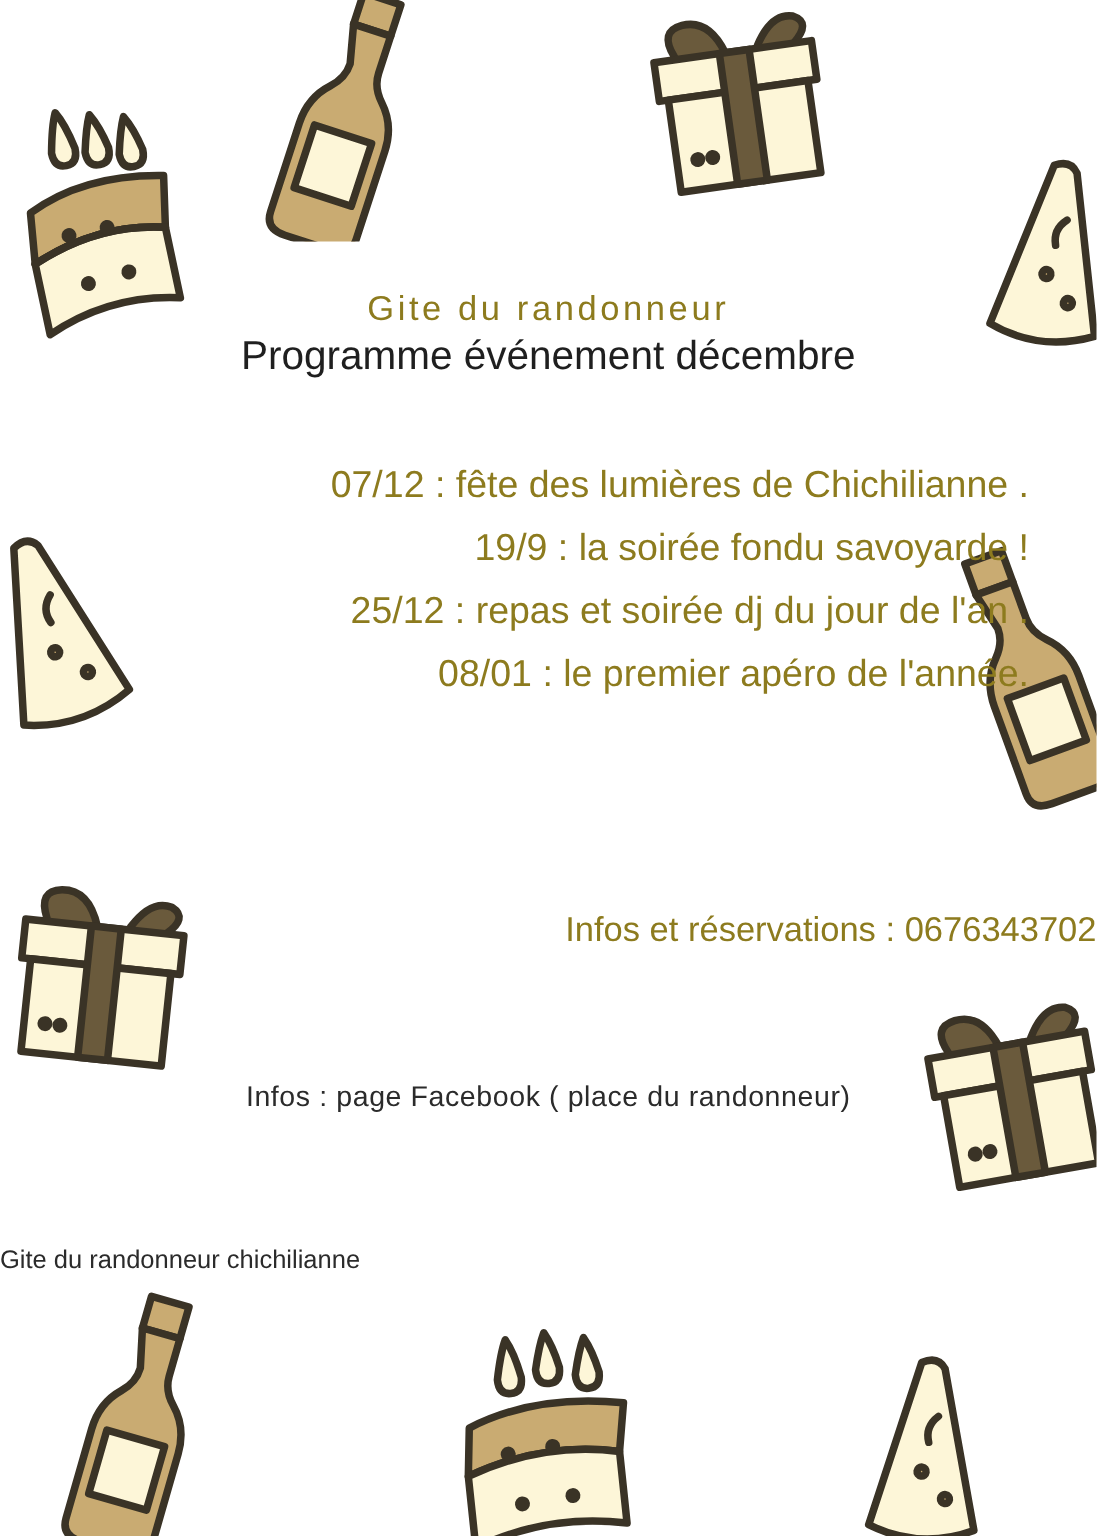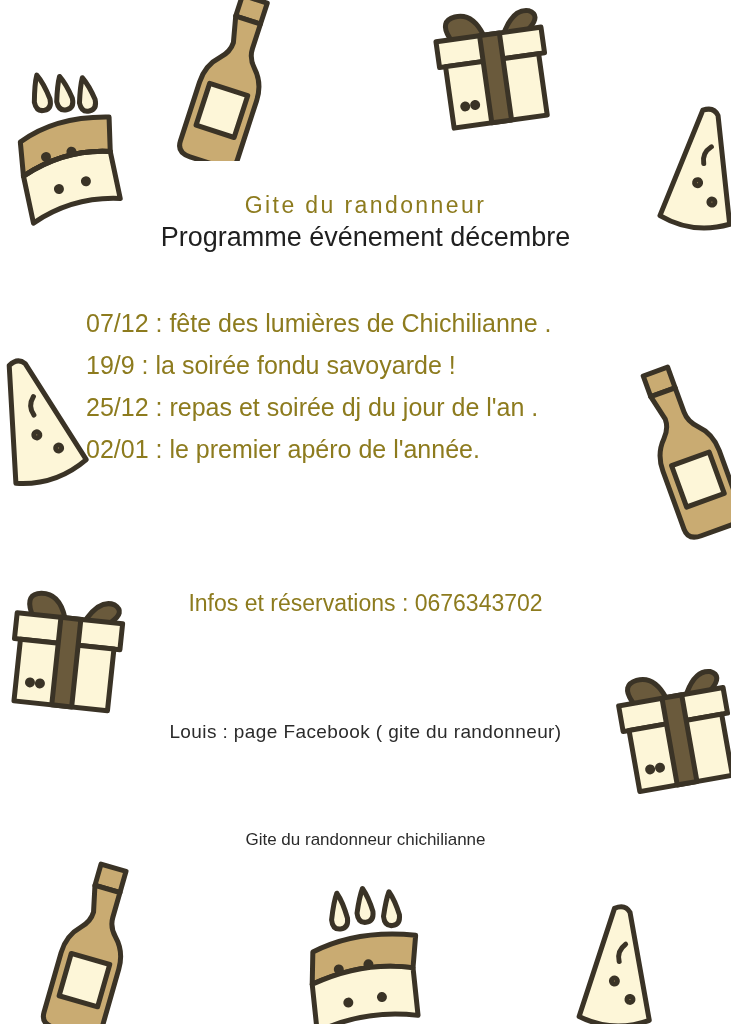--- a/index.html
+++ b/index.html
@@ -63,28 +63,29 @@
     top: 302px;
     left: 86px;
     width: 600px;
   }
   .event-line {
     font-size: 25px;
     line-height: 42px;
     color: #8d7b1e;
     white-space: nowrap;
     font-family: "Liberation Sans", sans-serif;
+    text-align: right;
   }
 
   .contact {
     position: absolute;
-    top: 590px;
-    left: 0;
-    width: 731px;
-    text-align: center;
+    top: 606px;
+    left: 0;
+    width: 731px;
+    text-align: right;
     font-size: 23px;
     color: #8d7b1e;
     font-family: "Liberation Sans", sans-serif;
   }
 
   .facebook {
     position: absolute;
     top: 721px;
     left: 0;
     width: 731px;
@@ -93,21 +94,21 @@
     letter-spacing: 0.4px;
     color: #2b2b2b;
     font-family: "Liberation Sans", sans-serif;
   }
 
   .address {
     position: absolute;
     top: 826px;
     left: 0;
     width: 731px;
-    text-align: center;
+    text-align: left;
     font-size: 17px;
     line-height: 28px;
     color: #2b2b2b;
     font-family: "Liberation Sans", sans-serif;
   }
 </style>
 </head>
 <body>
 
 <div class="poster">
@@ -231,25 +232,25 @@
   <div class="content">
 
     <div class="brand">Gite du randonneur</div>
 
     <div class="subtitle">Programme événement décembre</div>
 
     <div class="events">
       <div class="event-line">07/12 : fête des lumières de Chichilianne .</div>
       <div class="event-line">19/9 : la soirée fondu savoyarde !</div>
       <div class="event-line">25/12 : repas et soirée dj du jour de l'an .</div>
-      <div class="event-line">02/01 : le premier apéro de l'année.</div>
+      <div class="event-line">08/01 : le premier apéro de l'année.</div>
     </div>
 
     <div class="contact">Infos et réservations : 0676343702</div>
 
-    <div class="facebook">Louis : page Facebook ( gite du randonneur)</div>
+    <div class="facebook">Infos : page Facebook ( place du randonneur)</div>
 
     <div class="address">
       <div>Gite du randonneur chichilianne</div>
     </div>
 
   </div>
 </div>
 
 </body></html>

